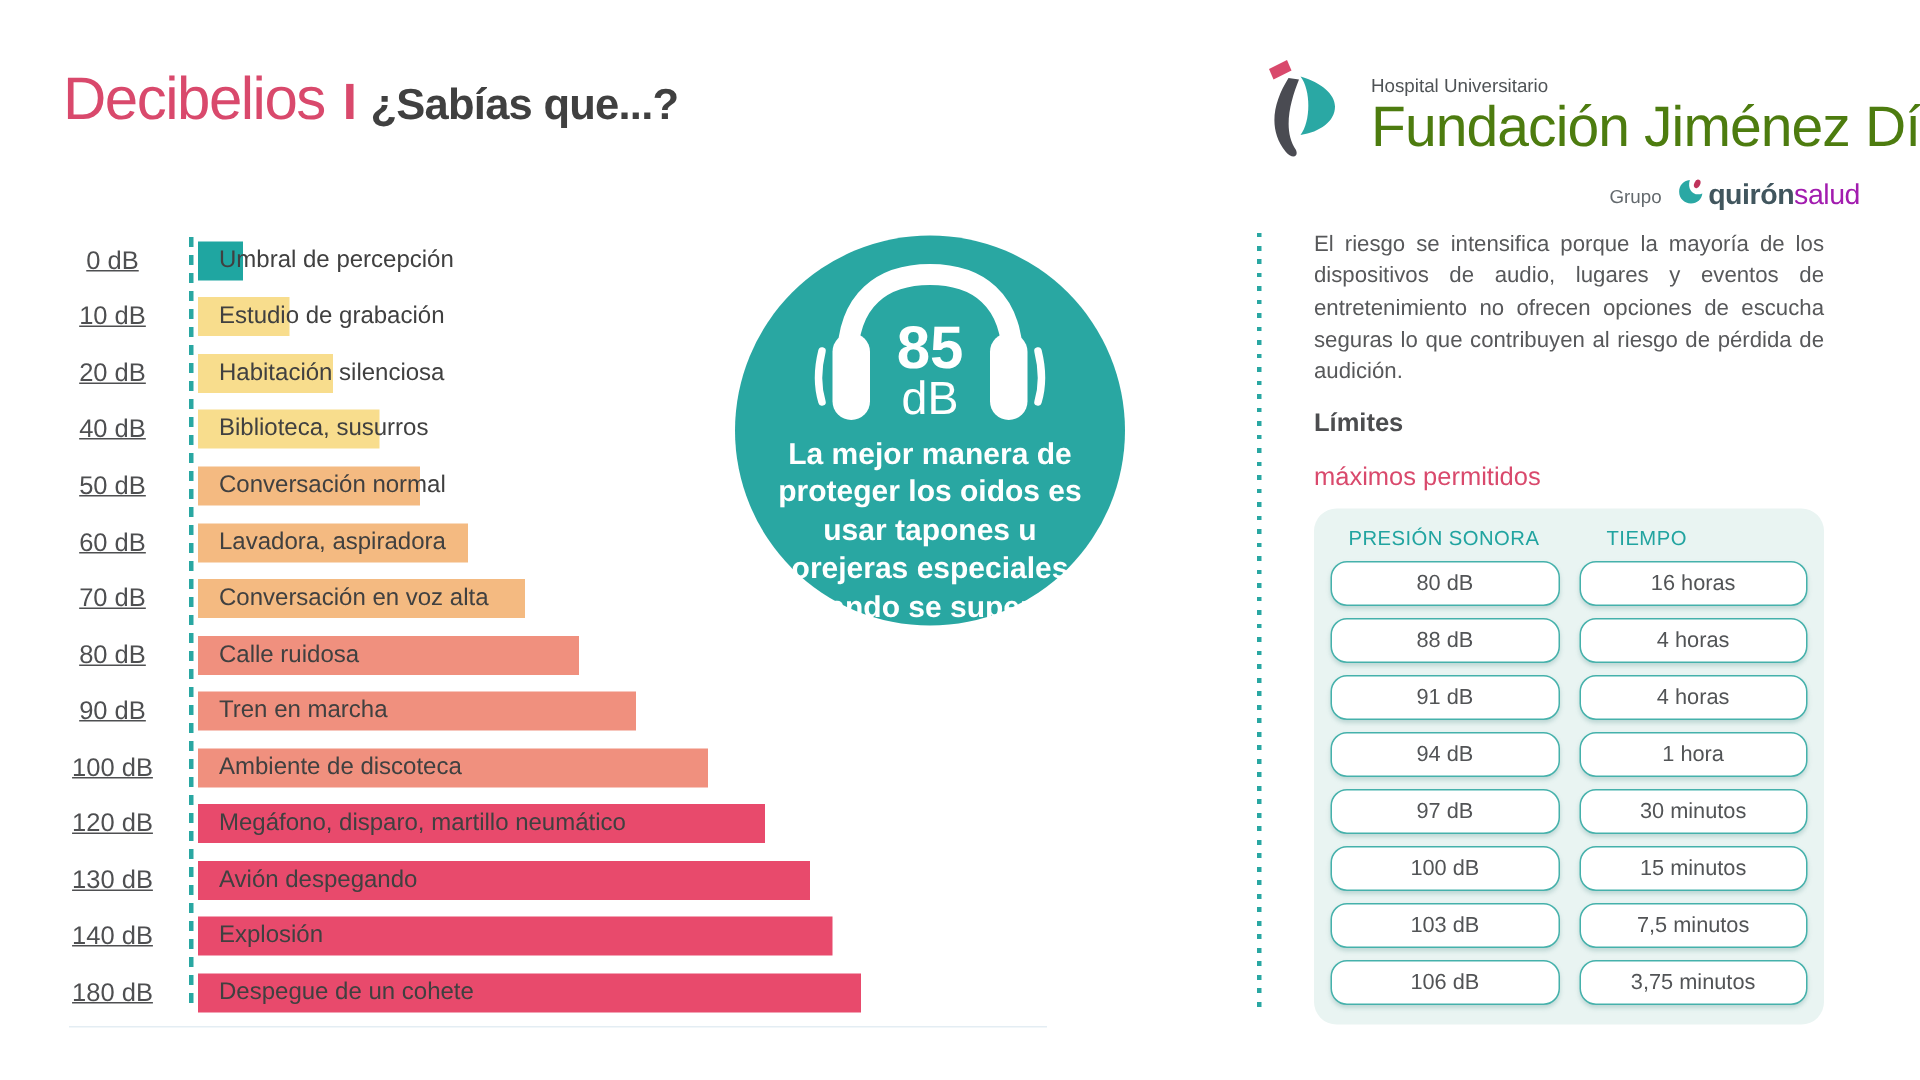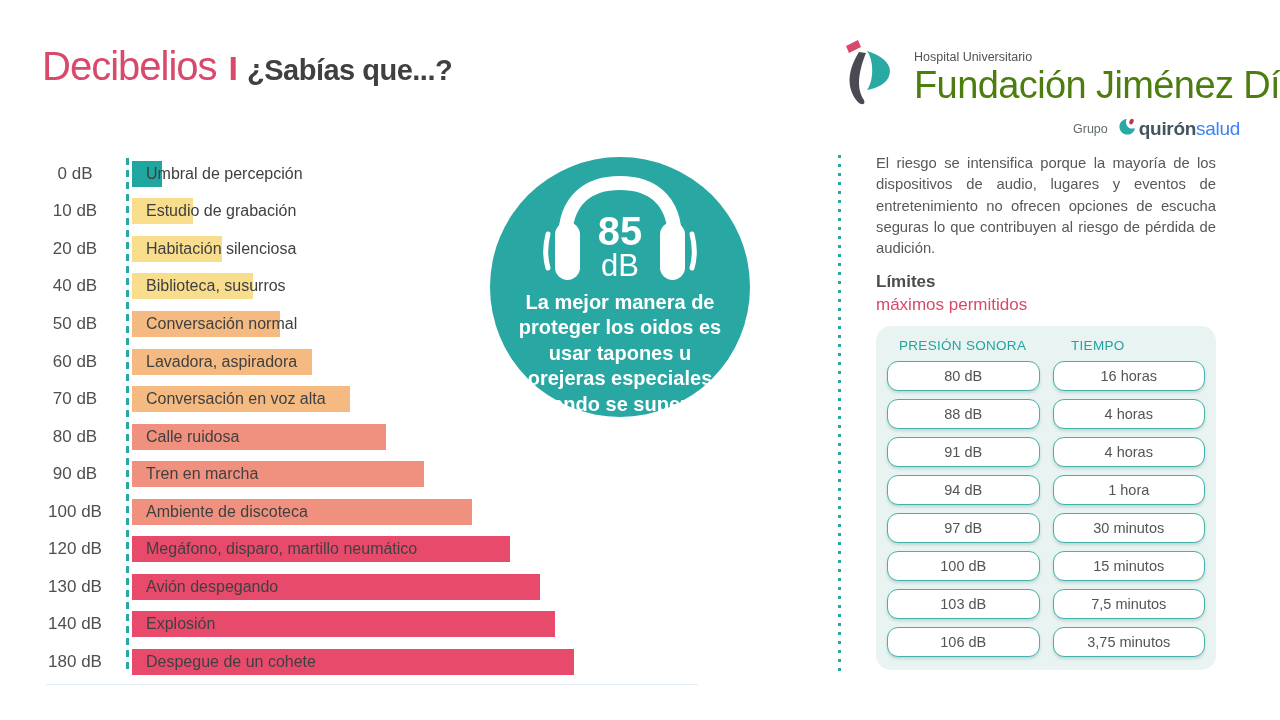--- a/index.html
+++ b/index.html
@@ -14,27 +14,27 @@
 
   
   .logo-block{position:absolute;left:836px;top:36px;width:408px;}
   .logo-row{display:flex;align-items:flex-start;gap:12px;}
   .logo-text{margin-left:8px;}
   .logo-hospital{font-size:12.5px;color:#4f5356;margin-top:14px;}
   .logo-name{font-size:38px;font-weight:400;color:#4d7c0f;letter-spacing:-0.6px;margin-top:0px;white-space:nowrap;}
   .logo-grupo-row{display:flex;justify-content:flex-end;align-items:center;margin-top:3px;padding-right:4px;}
   .logo-grupo{font-size:12.5px;color:#63696d;margin-right:6px;margin-left:48px;}
   .qs-text-dark{font-size:19px;font-weight:700;color:#41565e;letter-spacing:-0.3px;}
-  .qs-text-light{font-size:19px;font-weight:400;color:#3b82f6;letter-spacing:-0.3px;text-align:center;}
+  .qs-text-light{font-size:19px;font-weight:400;color:#a21caf;letter-spacing:-0.3px;text-align:center;}
   .qs-icon{margin:0 2px 0 4px;}
 
   
   .chart{position:absolute;left:36px;top:155px;width:580px;}
   .chart-row{height:37.55px;display:flex;align-items:center;position:relative;}
-  .db-label{width:78px;text-align:center;font-size:17px;color:#4e4f51;}
+  .db-label{width:78px;text-align:center;font-size:17px;color:#4e4f51;text-decoration:underline;}
   .bar-area{position:absolute;left:96px;top:0;height:100%;width:480px;display:flex;align-items:center;}
   .bar{height:26px;}
   .bar-label{position:absolute;left:14px;top:50%;transform:translateY(-50%);
              font-size:16px;color:#404040;white-space:nowrap;}
   .dash-line{position:absolute;left:126px;top:158px;width:3px;height:514px;
              background:repeating-linear-gradient(to bottom,#29a7a2 0 7px,transparent 7px 12px);}
   .chart-baseline{position:absolute;left:46px;top:684px;width:652px;height:1px;background:#e4edf3;}
 
   
   .circle{position:absolute;left:490px;top:157px;width:260px;height:260px;border-radius:50%;
@@ -42,21 +42,21 @@
   .hp-wrap{margin-top:15px;}
   .circle-text{width:214px;margin:0 auto;color:#ffffff;font-weight:700;
                font-size:20px;line-height:1.27;}
 
   
   .dot-line{position:absolute;left:838px;top:155px;width:3px;height:517px;
             background:repeating-linear-gradient(to bottom,#29a7a2 0 3px,transparent 3px 9px);}
   .right-col{position:absolute;left:876px;top:153px;width:340px;}
   .risk-paragraph{font-size:14.8px;line-height:1.44;color:#57585a;text-align:justify;margin:0;}
   .limits-title{font-size:17px;font-weight:700;color:#4c4d4f;margin-top:13px;}
-  .limits-sub{font-size:17px;color:#d9496c;margin-top:3px;}
+  .limits-sub{font-size:17px;color:#d9496c;margin-top:16px;}
   .limits-panel{margin-top:11px;background:#e9f4f2;border-radius:15px;padding:12px 11px 13px;}
   .panel-headers{display:grid;grid-template-columns:1fr 1fr;column-gap:26px;margin-bottom:8px;}
   .panel-header{font-size:13.5px;color:#21a4a0;padding-left:12px;letter-spacing:0.3px;}
   .pill-grid{display:grid;grid-template-columns:1fr 1fr;column-gap:13px;row-gap:8px;}
   .pill{height:28px;background:#ffffff;border:1.6px solid #45b1ab;border-radius:11px;
         display:flex;align-items:center;justify-content:center;font-size:14.5px;color:#525456;
         box-shadow:0 2px 3px rgba(110,160,158,0.35);}
 </style>
 </head>
 <body>

